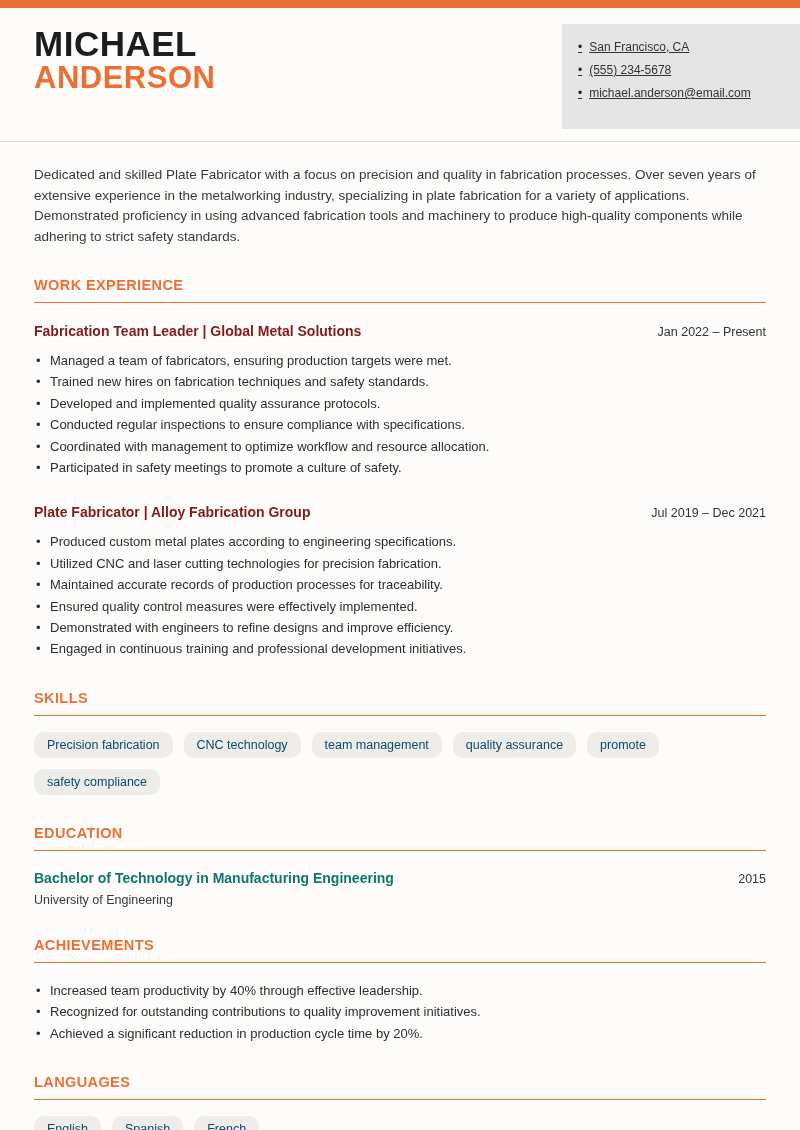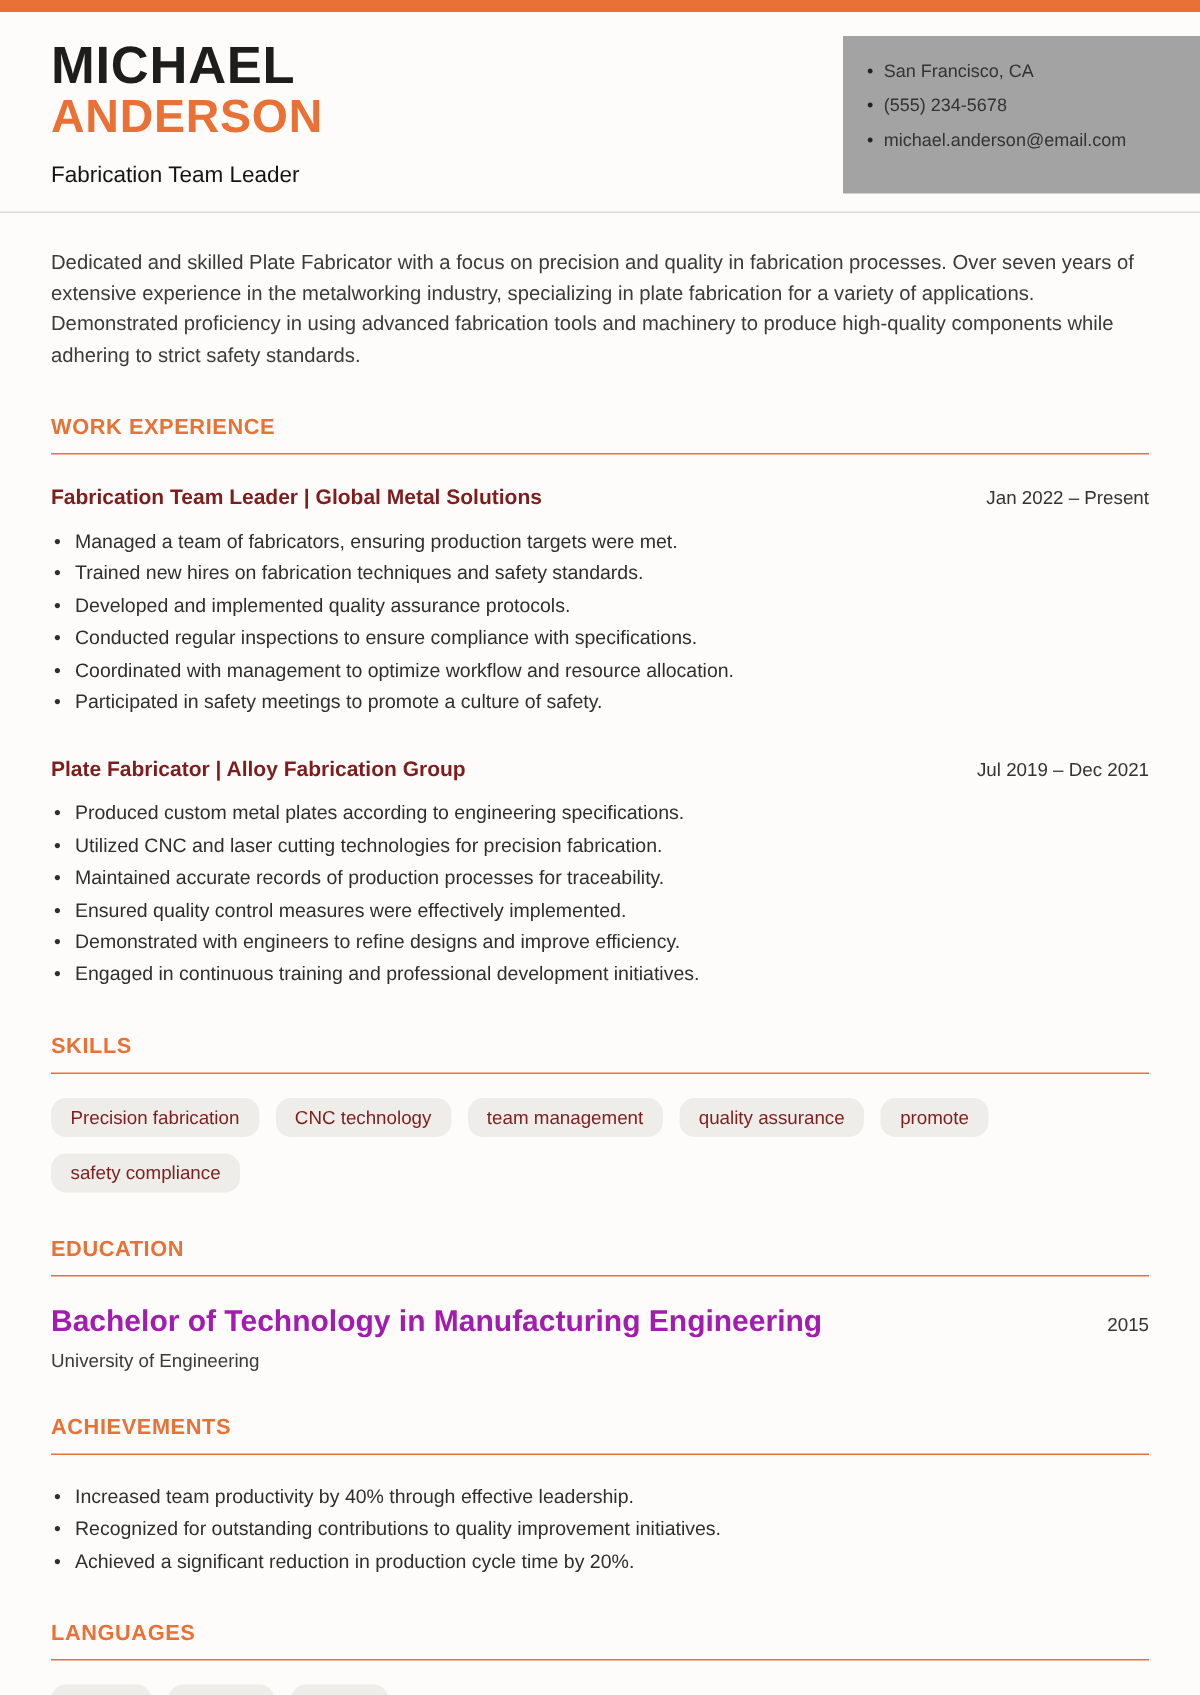--- a/index.html
+++ b/index.html
@@ -15,60 +15,59 @@
     font-family:"Liberation Sans", sans-serif;
     background:var(--page-bg);
     color:var(--body);
     overflow:hidden;
   }
   .top-bar{height:8px;background:var(--accent);}
   .header{position:relative;padding:18px 34px 0 34px;height:133px;}
   .first-name{font-size:35px;font-weight:800;letter-spacing:.5px;color:var(--ink);line-height:1.04;}
   .last-name{font-size:31px;font-weight:800;letter-spacing:.5px;color:var(--accent);line-height:1.04;}
   .job-title{margin-top:13px;font-size:15px;color:#141414;}
-  .contact-box{position:absolute;top:16px;right:0;width:238px;background:#a3a3a3;padding:12px 18px 24px 16px;}
+  .contact-box{position:absolute;top:16px;right:0;width:238px;background:#e5e5e5;padding:12px 18px 24px 16px;text-decoration:underline;}
   .contact-box ul{list-style:none;}
   .contact-box li{font-size:12px;color:#333;line-height:23px;white-space:nowrap;}
   .contact-box li::before{content:"•";margin-right:7px;color:#222;}
   .header-divider{border:none;border-top:1px solid #ddd9d4;margin:0;}
   .content{padding:0 34px;}
   .summary{margin-top:23px;font-size:13.5px;line-height:20.5px;color:#3a3a3a;}
   .section{margin-top:30px;}
   .section-title{
     color:var(--accent);font-size:14.5px;font-weight:700;letter-spacing:.4px;
     padding-bottom:9px;border-bottom:1px solid var(--accent);
   }
   .job{margin-top:20px;}
   .job + .job{margin-top:26px;}
   .job-header{display:flex;justify-content:space-between;align-items:baseline;}
   .job-name{font-size:14px;font-weight:700;color:#7f1d1d;text-align:center;}
   .job-dates{font-size:12.5px;color:#333;white-space:nowrap;}
   .bullets{margin-top:11px;list-style:none;}
   .bullets li{font-size:13px;color:#2e2e2e;line-height:21.4px;padding-left:16px;position:relative;}
   .bullets li::before{content:"•";position:absolute;left:2px;color:#2e2e2e;}
   .tags{display:flex;flex-wrap:wrap;gap:11px;margin-top:16px;}
-  .tag{background:var(--chip);padding:6px 13px;font-size:12.5px;color:#7f1d1d;border-radius:10px;}
+  .tag{background:var(--chip);padding:6px 13px;font-size:12.5px;color:#0c4a6e;border-radius:10px;}
   .edu{margin-top:19px;}
   .edu-row{display:flex;justify-content:space-between;align-items:baseline;}
-  .edu-degree{font-size:20px;font-weight:700;color:#a21caf;}
+  .edu-degree{font-size:14px;font-weight:700;color:#0f766e;}
   .edu-year{font-size:12.5px;color:#333;}
   .edu-school{margin-top:7px;font-size:12.5px;color:#3a3a3a;}
   .bullets.standalone{margin-top:17px;}
 </style>
 </head>
 <body>
 
 <div class="page">
   <div class="top-bar"></div>
 
   <header class="header">
     <div class="name-block">
       <h1 class="first-name">MICHAEL</h1>
       <h1 class="last-name">ANDERSON</h1>
-      <div class="job-title">Fabrication Team Leader</div>
     </div>
     <aside class="contact-box">
       <ul>
         <li>San Francisco, CA</li>
         <li>(555) 234-5678</li>
         <li>michael.anderson@email.com</li>
       </ul>
     </aside>
   </header>
 

